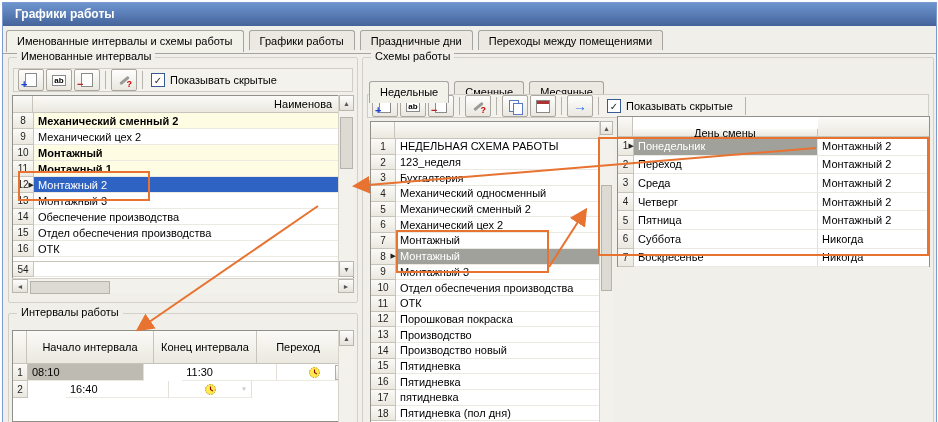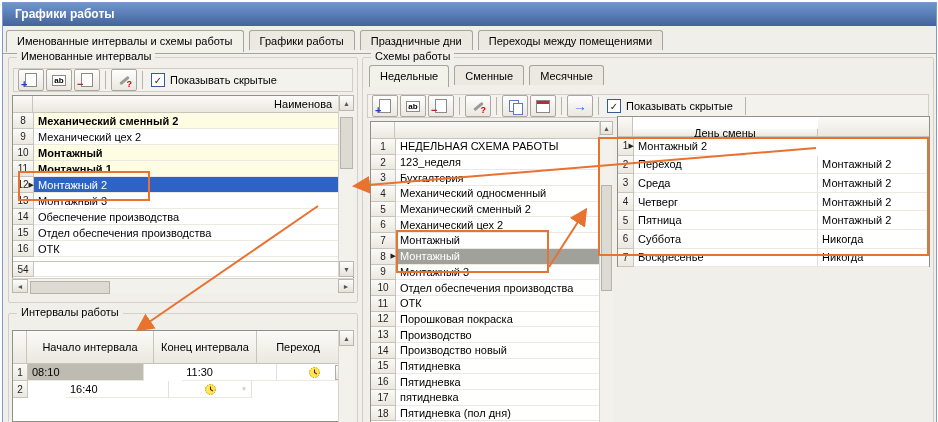--- a/index.html
+++ b/index.html
@@ -264,21 +264,21 @@
         </div>
     </div>
     <div class="vscroll" style="right:3px;top:16px;height:92px;">
       <div class="sb-btn" style="position:absolute;top:0;">▲</div>
     </div>
   </div>
 
   <div class="group" style="left:359px;top:54px;width:570px;height:368px;">
     <span class="caption">Схемы работы</span>
 
-    <div style="position:absolute;left:6px;top:6px;">
+    <div style="position:absolute;left:6px;top:22px;">
       <span class="tab active">Недельные</span>
       <span class="tab">Сменные</span>
       <span class="tab">Месячные</span>
     </div>
 
     <div class="toolbar" style="left:4px;top:36px;right:4px;">
       <span class="tbtn">
         <span class="icon-page">
             <span class="icon-sym sym-add">+</span>
           </span>
@@ -449,20 +449,21 @@
             <span>День смены</span>
           </div>
         <div class="hdr" style="width:112px;border-right:none;"></div>
       </div>
       <div id="day-rows">
           <div class="trow day-row selected">
     <div class="num-cell">
               <span>1</span>
               <span class="marker">▶</span>
             </div>
+    <div class="cell c-day">Понедельник</div>
     <div class="cell c-val">Монтажный 2</div>
   </div>
           <div class="trow day-row">
     <div class="num-cell">
               <span>2</span>
             </div>
     <div class="cell c-day">Переход</div>
     <div class="cell c-val">Монтажный 2</div>
   </div>
           <div class="trow day-row">

